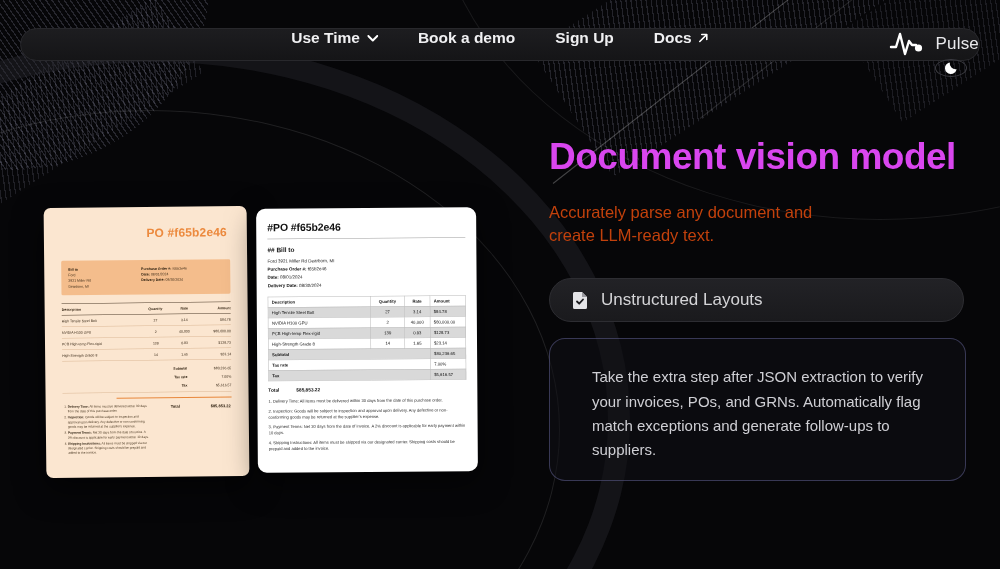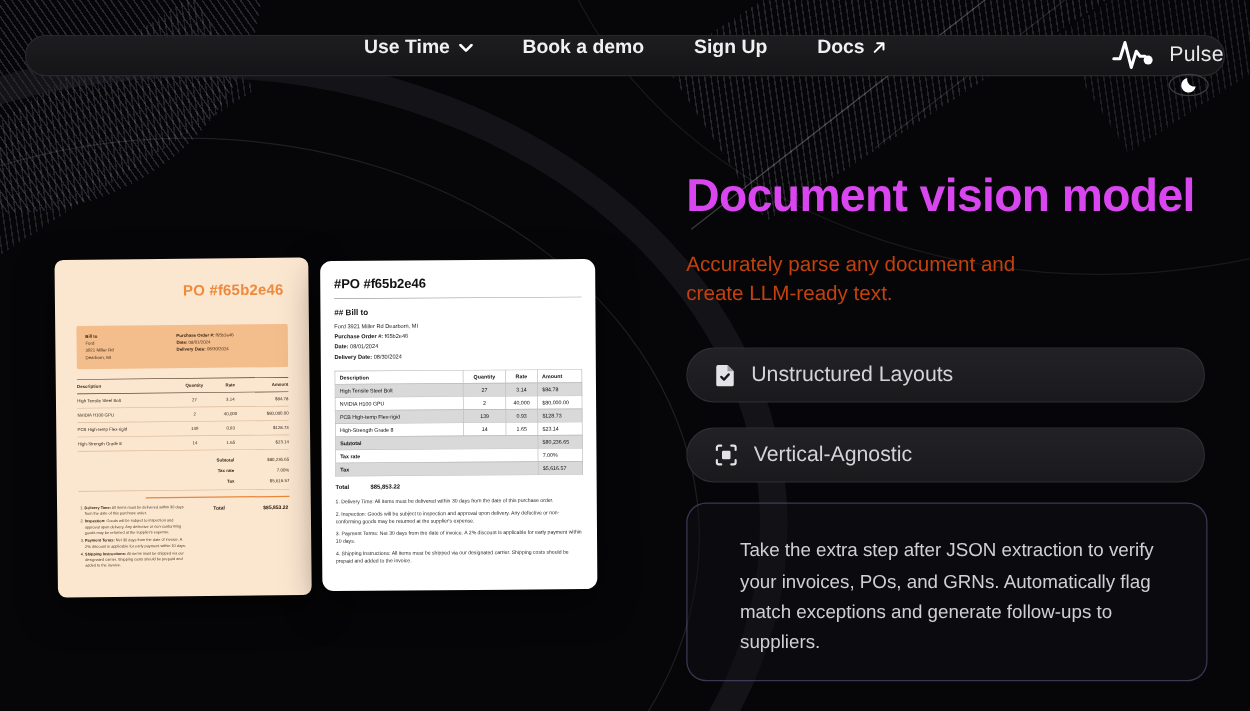--- a/index.html
+++ b/index.html
@@ -337,26 +337,17 @@
     <span>
       <svg width="16" height="19" viewBox="0 0 16 19">
         <path d="M1 2.5A1.5 1.5 0 0 1 2.5 1H10l5 5v10.5a1.5 1.5 0 0 1-1.5 1.5h-11A1.5 1.5 0 0 1 1 16.5z" fill="#e4e4e7"></path>
         <path d="M10 1l5 5h-5z" fill="#9a9aa0"></path>
         <polyline points="5,10.5 7.2,12.7 11,8.5" stroke="#1a1a1d" stroke-width="1.8" fill="none" stroke-linecap="round" stroke-linejoin="round"></polyline>
       </svg>
     </span>
     <span class="feature-label">Unstructured Layouts</span>
   </div>
 
-  <div class="feature-pill">
-    <span>
-      <svg width="18" height="18" viewBox="0 0 18 18" fill="none">
-        <path d="M1.5 5V3A1.5 1.5 0 0 1 3 1.5h2 M13 1.5h2A1.5 1.5 0 0 1 16.5 3v2 M16.5 13v2A1.5 1.5 0 0 1 15 16.5h-2 M5 16.5H3A1.5 1.5 0 0 1 1.5 15v-2" stroke="#e4e4e7" stroke-width="1.7" stroke-linecap="round"></path>
-        <rect x="5.6" y="5.6" width="6.8" height="6.8" rx="1" fill="#e4e4e7"></rect>
-      </svg>
-    </span>
-    <span class="feature-label">Vertical-Agnostic</span>
-  </div>
 
   <div class="example-card">
     <p class="example-body">Take the extra step after JSON extraction to verify your invoices, POs, and GRNs. Automatically flag match exceptions and generate follow-ups to suppliers.</p>
   </div>
 </section>
 
 </body></html>

